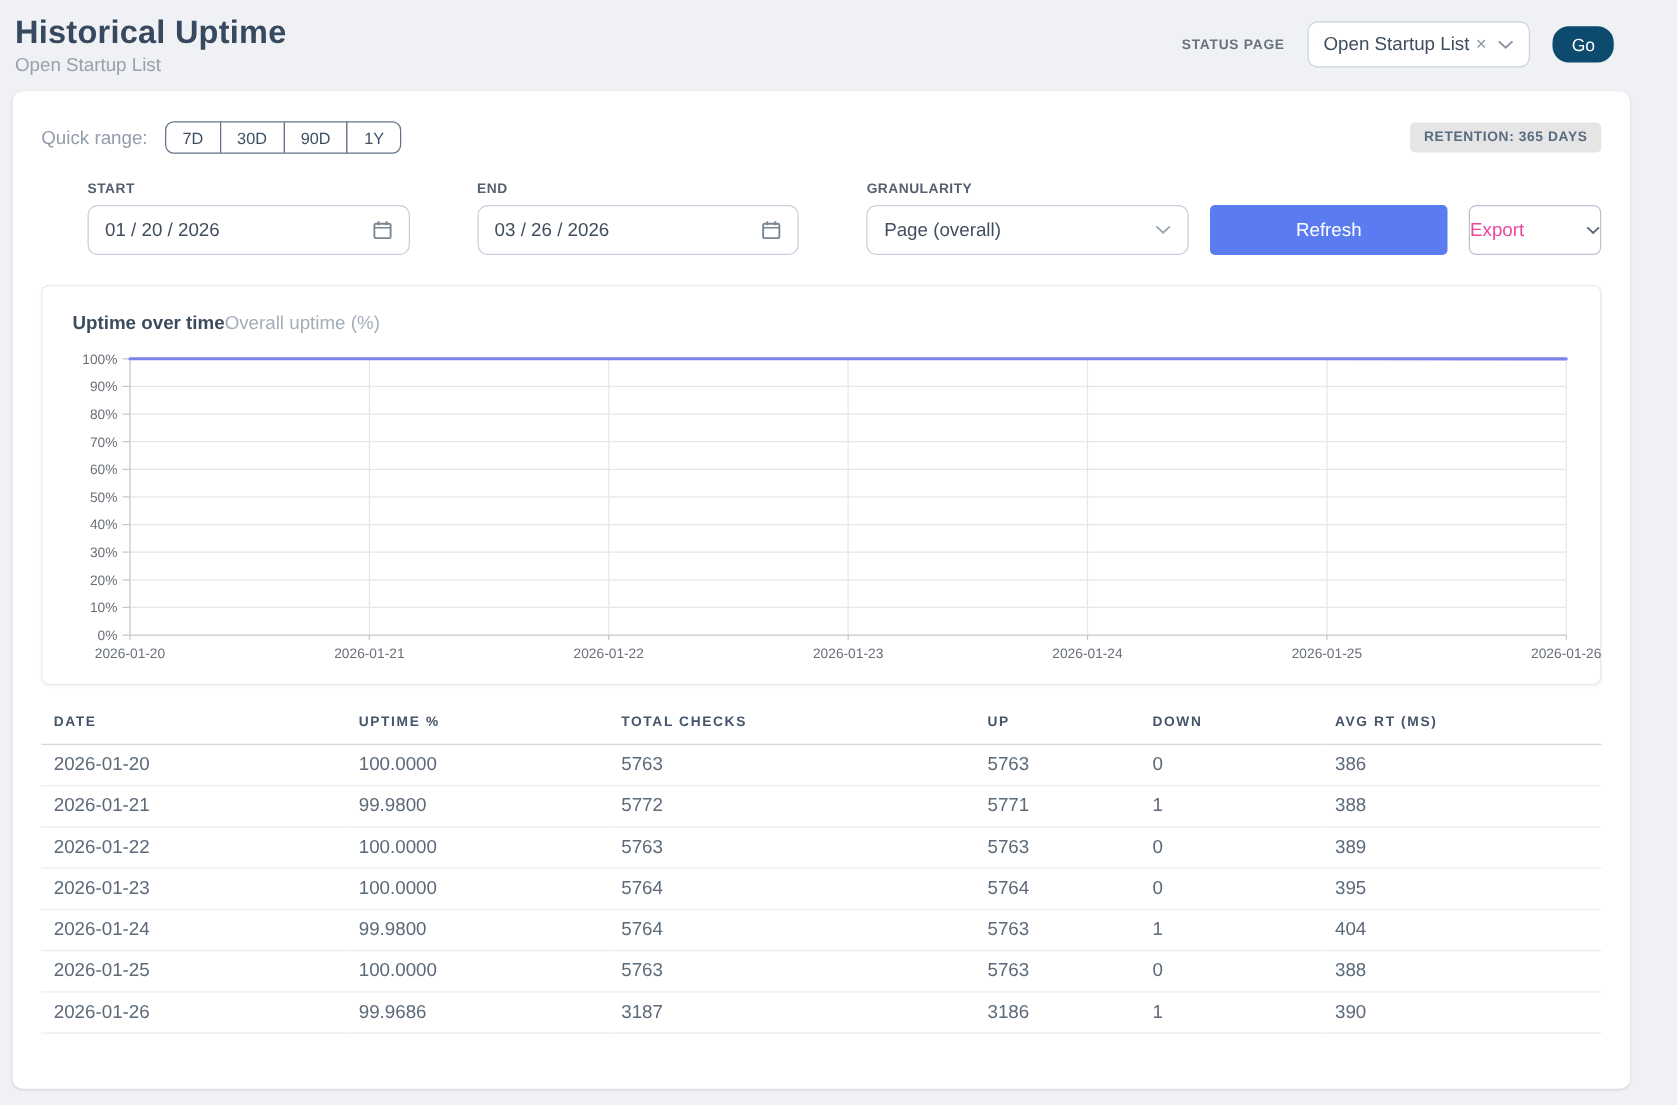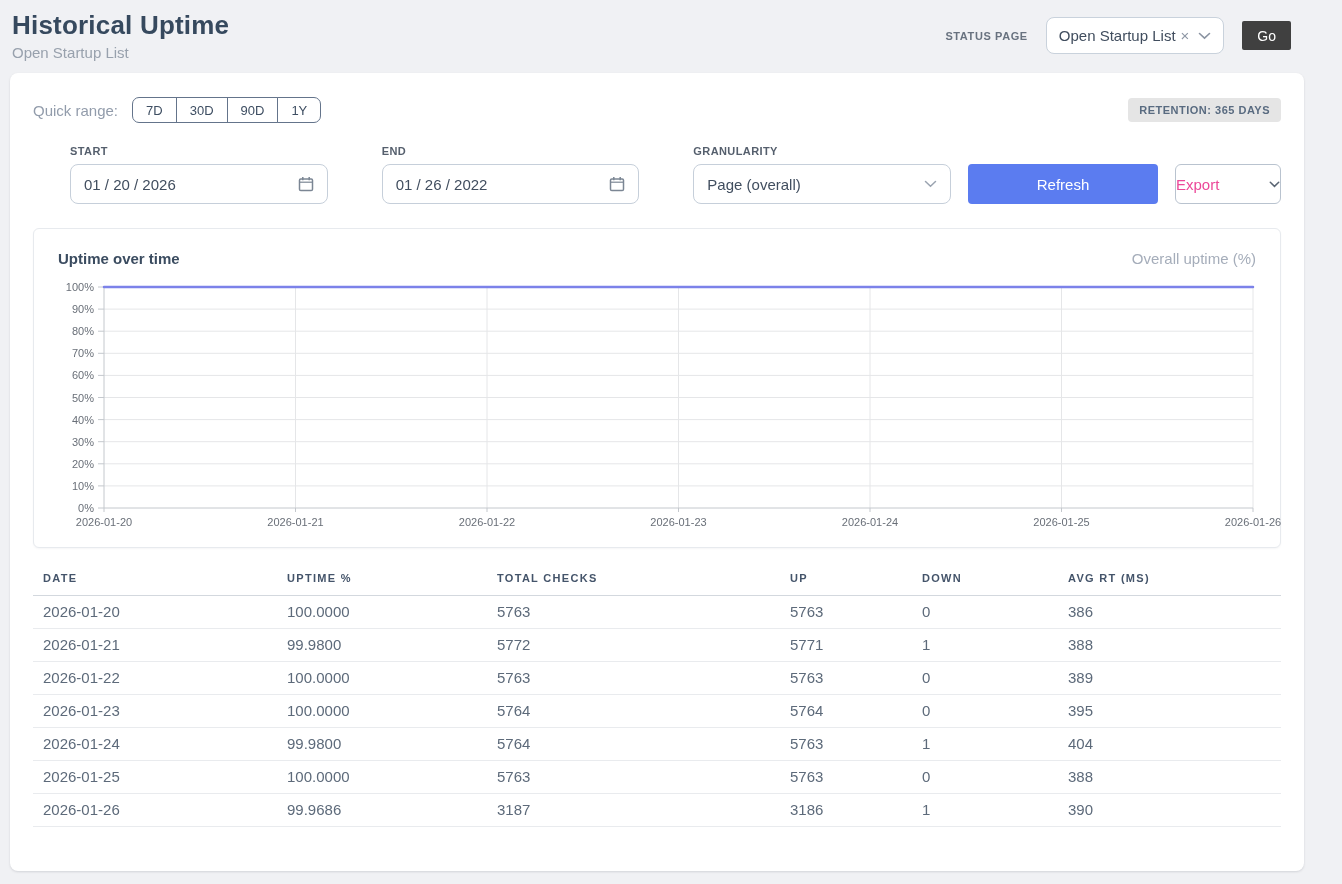--- a/index.html
+++ b/index.html
@@ -22,21 +22,21 @@
   .topbar-right { display:flex; align-items:center; gap:18px; margin-top:7px; margin-right:11px; }
   .status-label { font-size:11px; font-weight:700; letter-spacing:.6px; color:#68727f; }
   .status-select {
     display:flex; align-items:center; gap:4px;
     background:#fff; border:1px solid #c9d2dc; border-radius:8px;
     height:37px; padding:0 12px; min-width:160px; cursor:pointer;
   }
   .status-select .sel-text { font-size:15px; color:#404d5e; }
   .status-select .clear { font-size:15px; color:#8d96a4; line-height:1; padding:0 1px; }
   .btn-go {
-    background:#404040; color:#fff; border:none; border-radius:2px;
+    background:#0c4a6e; color:#fff; border:none; border-radius:13px;
     font-size:14px; padding:6px 15px; height:29px; cursor:pointer;
     font-family:inherit;
   }
 
   
   .card {
     background:#fff; border-radius:8px;
     margin:0 10px; padding:24px 23px 22px 23px;
     box-shadow:0 1px 2px rgba(16,24,40,.05), 0 1px 3px rgba(16,24,40,.08);
     height:798px;
@@ -82,21 +82,21 @@
     display:flex; align-items:center; justify-content:space-between; gap:7px;
   }
 
   
   .chart-card {
     margin-top:24px; border:1px solid #e7eaee; border-radius:6px;
     box-shadow:0 1px 2px rgba(16,24,40,.04);
     padding:0 24px 12px 24px; background:#fff;
   }
   .chart-head {
-    display:flex; justify-content:space-between; align-items:center;
+    display:flex; align-items:center;
     padding:21px 0 12px 0;
   }
   .chart-title { font-size:15px; font-weight:700; color:#3b4c60; }
   .chart-legend { font-size:15px; color:#a5adba; }
   .chart-svg { display:block; }
 
   
   .uptime-table { width:100%; border-collapse:collapse; table-layout:fixed; margin-top:24px; }
   .uptime-table col.c0{width:244px} .uptime-table col.c1{width:210px}
   .uptime-table col.c2{width:293px} .uptime-table col.c3{width:132px}
@@ -159,21 +159,21 @@
                 <line x1="4.8" y1="1" x2="4.8" y2="4.2" stroke="#7b8694" stroke-width="1.5"></line>
                 <line x1="11.2" y1="1" x2="11.2" y2="4.2" stroke="#7b8694" stroke-width="1.5"></line>
                 <line x1="1.5" y1="6.2" x2="14.5" y2="6.2" stroke="#7b8694" stroke-width="1.2"></line>
               </svg>
           </span>
         </div>
       </div>
       <div class="field">
         <span class="field-label">END</span>
         <div class="input-box">
-          <span class="val">01 / 26 / 2022</span>
+          <span class="val">03 / 26 / 2026</span>
           <span style="display:flex;">
             <svg width="16" height="16" viewBox="0 0 16 16">
                 <rect x="1.5" y="3" width="13" height="11.5" rx="1.3" fill="none" stroke="#7b8694" stroke-width="1.5"></rect>
                 <line x1="4.8" y1="1" x2="4.8" y2="4.2" stroke="#7b8694" stroke-width="1.5"></line>
                 <line x1="11.2" y1="1" x2="11.2" y2="4.2" stroke="#7b8694" stroke-width="1.5"></line>
                 <line x1="1.5" y1="6.2" x2="14.5" y2="6.2" stroke="#7b8694" stroke-width="1.2"></line>
               </svg>
           </span>
         </div>
       </div>

